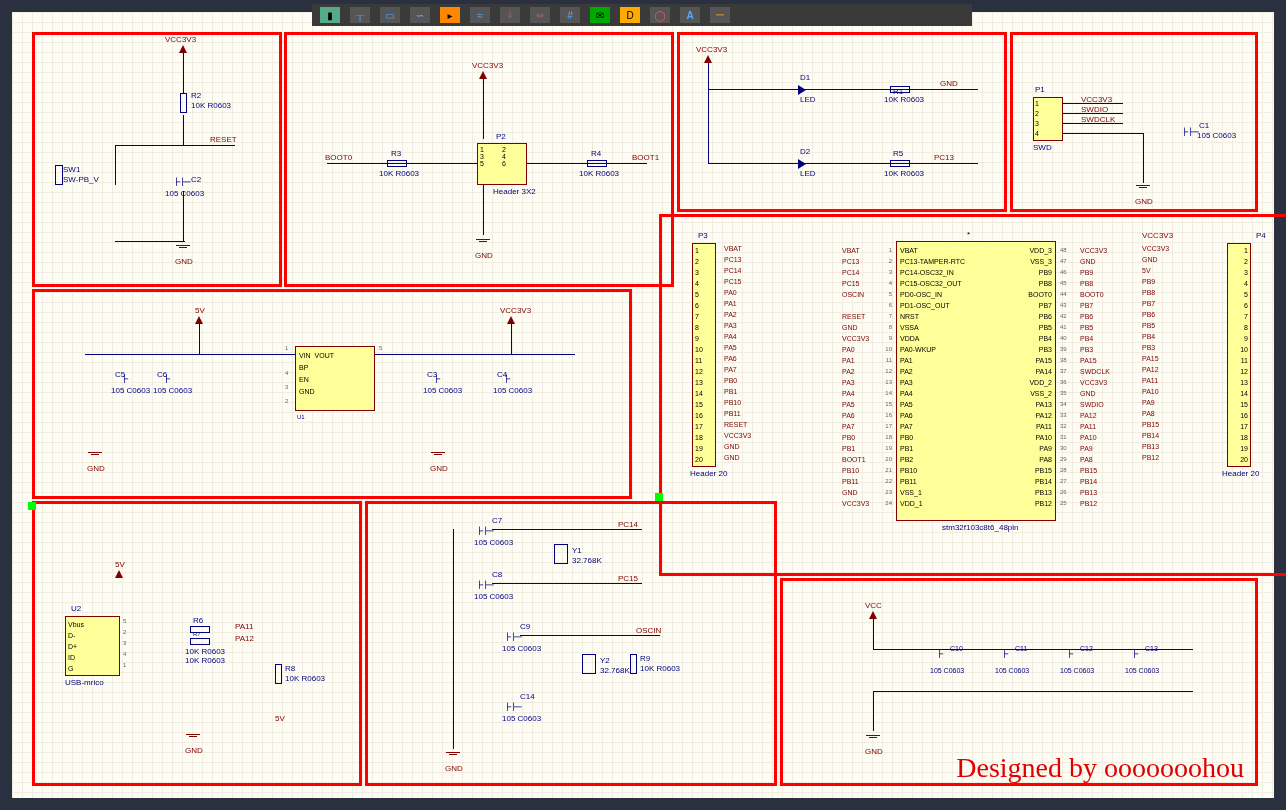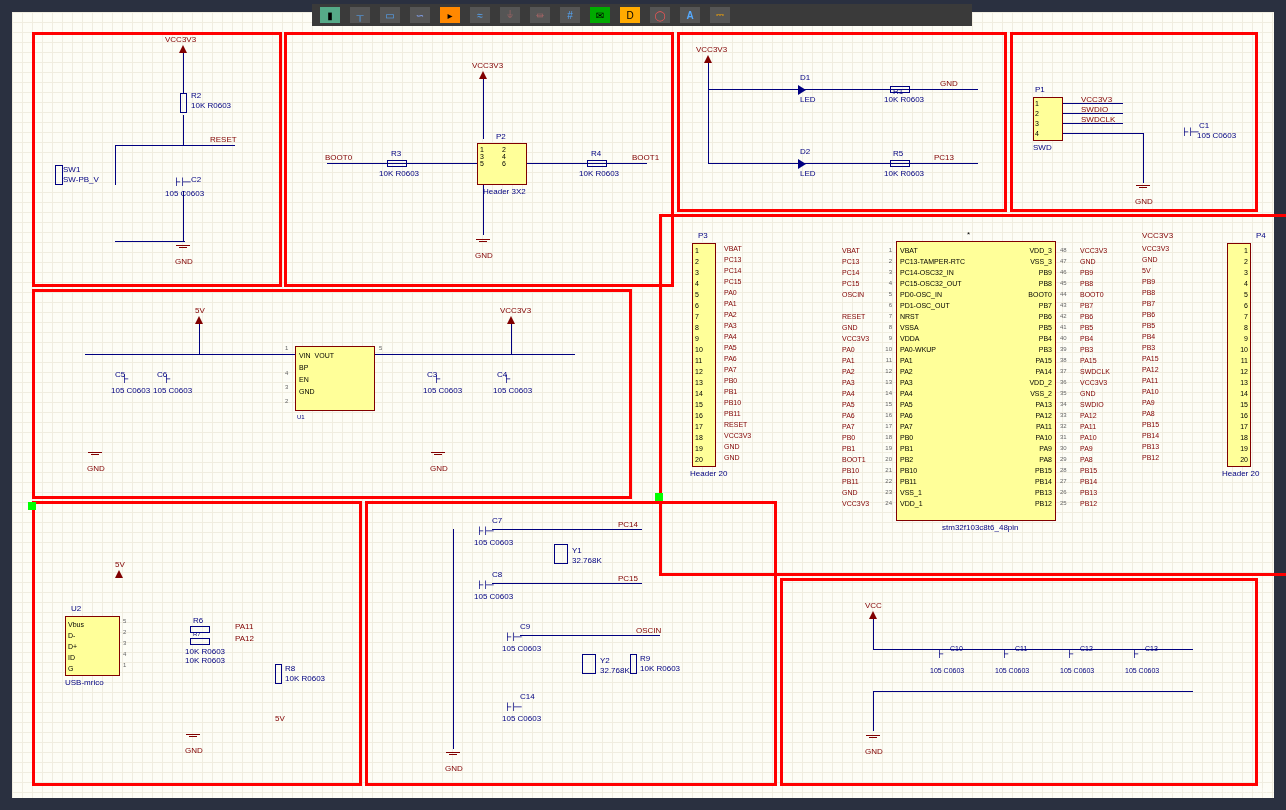--- a/index.html
+++ b/index.html
@@ -202,21 +202,21 @@
       <div class="lbl" style="left:18px;top:-12px;">P2</div>
       <div style="padding:2px;display:grid;grid-template-columns:1fr 1fr;font-size:7px;color:#000;">
         <span>1</span>
           <span>2</span>
           <span>3</span>
           <span>4</span>
           <span>5</span>
           <span>6</span>
       </div>
     </div>
-    <div class="lbl" style="left:196px;top:152px;">Header 3X2</div>
+    <div class="lbl" style="left:206px;top:152px;">Header 3X2</div>
     <div class="wire-h" style="left:40px;top:128px;width:150px;"></div>
     <div class="net" style="left:38px;top:118px;">BOOT0</div>
     <div class="res" style="left:100px;top:125px;"></div>
     <div class="lbl" style="left:104px;top:114px;">R3</div>
     <div class="lbl" style="left:92px;top:134px;">10K R0603</div>
     <div class="wire-h" style="left:240px;top:128px;width:120px;"></div>
     <div class="res" style="left:300px;top:125px;"></div>
     <div class="lbl" style="left:304px;top:114px;">R4</div>
     <div class="lbl" style="left:292px;top:134px;">10K R0603</div>
     <div class="net" style="left:345px;top:118px;">BOOT1</div>
@@ -439,14 +439,15 @@
           <div style="font-size:7px;color:#000080;position:absolute;top:-2px;left:12px;">C13</div>
           <div style="font-size:7px;color:#000080;position:absolute;top:20px;left:-8px;white-space:nowrap;">105 C0603</div>
         </div>
       </div>
     <div class="wire-h" style="left:90px;top:110px;width:320px;"></div>
     <div class="wire-v" style="left:90px;top:110px;height:40px;"></div>
     <div class="gnd" style="left:82px;top:154px;"></div>
     <div class="net" style="left:82px;top:166px;">GND</div>
   </div>
 
+  <div class="designed" style="right:30px;bottom:14px;">Designed by ooooooohou</div>
   <div class="watermark">https://blog.https.net/oooooohou</div>
 </div>
 
 </body></html>

